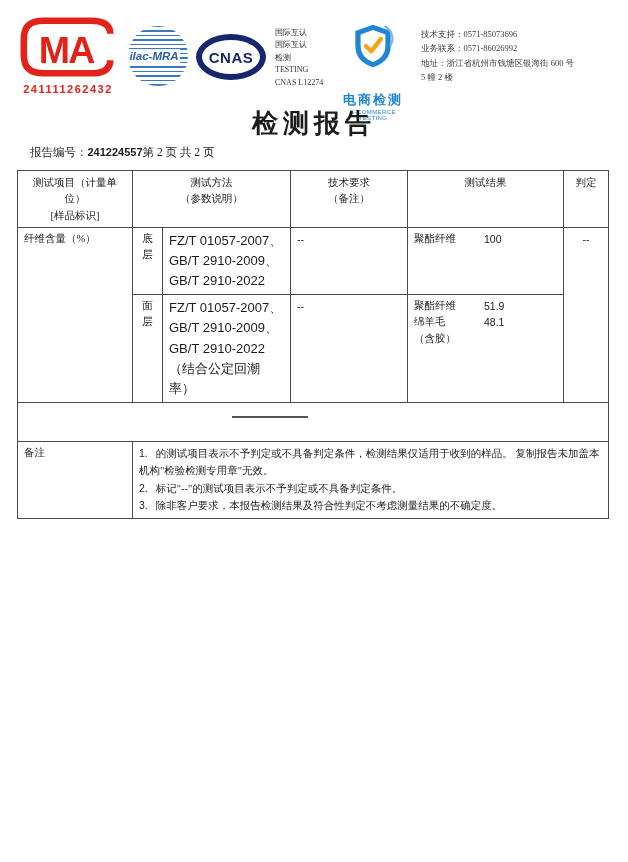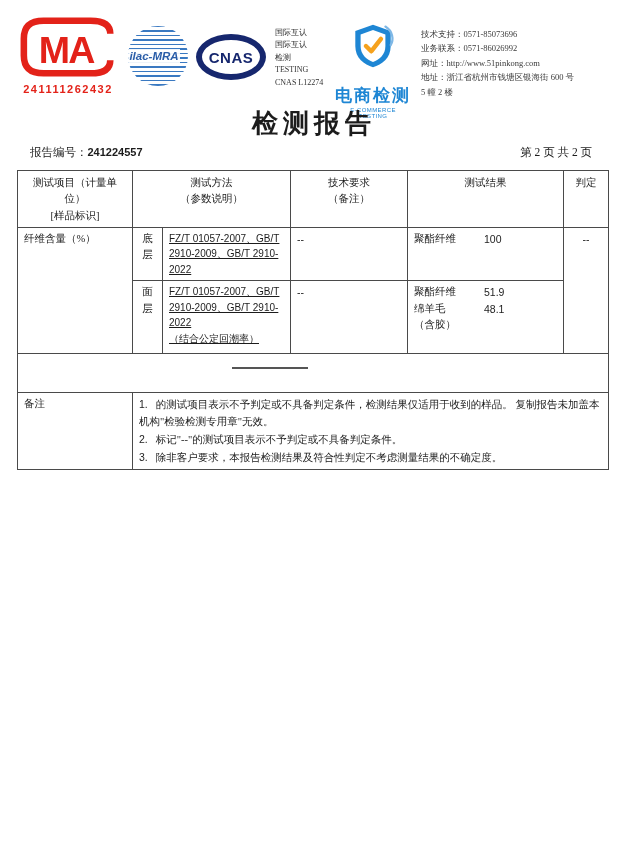--- a/index.html
+++ b/index.html
@@ -16,40 +16,40 @@
   .ilac-circle { flex:none; width:60px; height:60px; margin:10px 0 0 8px; position:relative; border-radius:50%; overflow:hidden;
     background:repeating-linear-gradient(180deg,#3a79c1 0px,#3a79c1 1.5px,#ffffff 1.5px,#ffffff 4.5px); }
   .ilac-label { position:absolute; left:0; right:8px; top:50%; transform:translateY(-50%);
     background:rgba(255,255,255,.92); color:#2a5da8; font-family:"Liberation Sans",sans-serif;
     font-weight:bold; font-style:italic; font-size:11.5px; text-align:center; padding:1px 0; }
   .cnas-oval { flex:none; width:58px; height:34px; margin:18px 0 0 8px; border:6px solid #16276e; border-radius:50%;
     display:flex; align-items:center; justify-content:center; background:#fff; }
   .cnas-text { font-family:"Liberation Sans",sans-serif; font-weight:bold; font-size:15px; color:#16276e; letter-spacing:.5px; }
   .acc-text { flex:none; margin:11px 0 0 9px; font-size:8px; line-height:1.55; color:#333; width:60px; }
   .shield-block { flex:none; width:76px; margin-top:7px; text-align:center; }
-  .shield-title { color:#1e86d4; font-weight:bold; font-size:17px; letter-spacing:2px; font-family:"Liberation Sans",sans-serif; margin-top:11px; }
+  .shield-title { color:#1e86d4; font-weight:bold; font-size:13px; letter-spacing:2px; font-family:"Liberation Sans",sans-serif; margin-top:18px; }
   .shield-sub { color:#1e86d4; font-size:6px; letter-spacing:.4px; font-family:"Liberation Sans",sans-serif; }
   .contact { margin:11px 0 0 10px; font-size:8.5px; line-height:1.7; color:#3a3a3a; }
   .contact div { white-space:nowrap; }
 
   
   .title { position:absolute; top:106px; left:0; width:100%; text-align:center;
     font-size:26px; font-weight:bold; letter-spacing:5px; }
-  .report-line { position:absolute; top:145px; left:30px; right:36px; display:flex; justify-content:space-between;
+  .report-line { position:absolute; top:145px; left:30px; right:36px; display:flex; 
     font-size:11.5px; }
   .report-no { font-family:"Liberation Sans",sans-serif; font-size:11px; font-weight:bold; }
 
   
   table.rpt { position:absolute; top:170px; left:17px; width:591px; border-collapse:collapse;
     table-layout:fixed; font-size:10.5px; }
   table.rpt td { border:1px solid #4a4a4a; padding:3px 6px; vertical-align:top; line-height:1.55; }
   table.rpt { border:1.5px solid #3d3d3d; }
   td.c { text-align:center; }
   tr.thead td { height:32px; padding-top:4px; }
-  .method-cell { font-family:"Liberation Sans",sans-serif; font-size:10px;text-decoration:underline; }
+  .method-cell { font-family:"Liberation Sans",sans-serif; font-size:13px; }
   .rline { display:flex; }
   .rn { width:70px; flex:none; }
   .rv { font-family:"Liberation Sans",sans-serif; }
   .dash { font-family:"Liberation Sans",sans-serif; }
   .midline { width:76px; border-top:2px solid #555; margin:10px 0 0 208px; }
   td.spacer-cell { height:32px; }
   td.remark-label { vertical-align:middle; padding-left:8px;margin-top:17px; }
   .remark-item { line-height:1.6; }
   .remark-num { font-family:"Liberation Sans",sans-serif; padding-right:8px; }
 
@@ -98,21 +98,20 @@
         <path d="M16 26 L22 32 L33 18" fill="none" stroke="#f6a21d" stroke-width="5" stroke-linecap="round" stroke-linejoin="round"></path>
         <path d="M38 4 C46 9 48 18 44 25" fill="none" stroke="#7fb8e6" stroke-width="2.5" stroke-linecap="round"></path>
       </svg>
       <div class="shield-title">电商检测</div>
       <div class="shield-sub">E-COMMERCE TESTING</div>
     </div>
 
     <div class="contact">
       <div>技术支持：0571-85073696</div>
       <div>业务联系：0571-86026992</div>
-      <div>网址：http://www.51pinkong.com</div>
       <div>地址：浙江省杭州市钱塘区银海街 600 号</div>
       <div>5 幢 2 楼</div>
     </div>
   </div>
 
   <div class="title">检测报告</div>
 
   <div class="report-line">
     <div>
       <span>报告编号：</span><span class="report-no">241224557</span>

